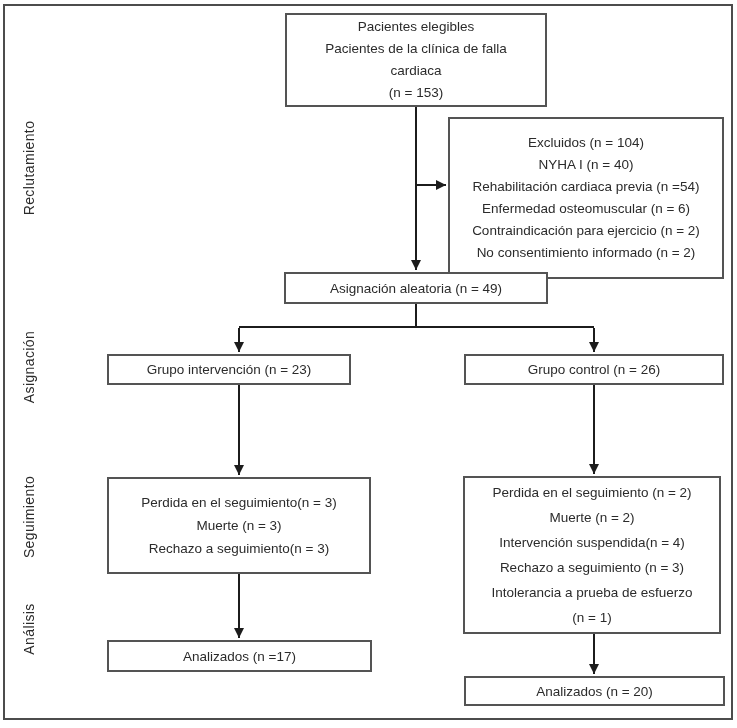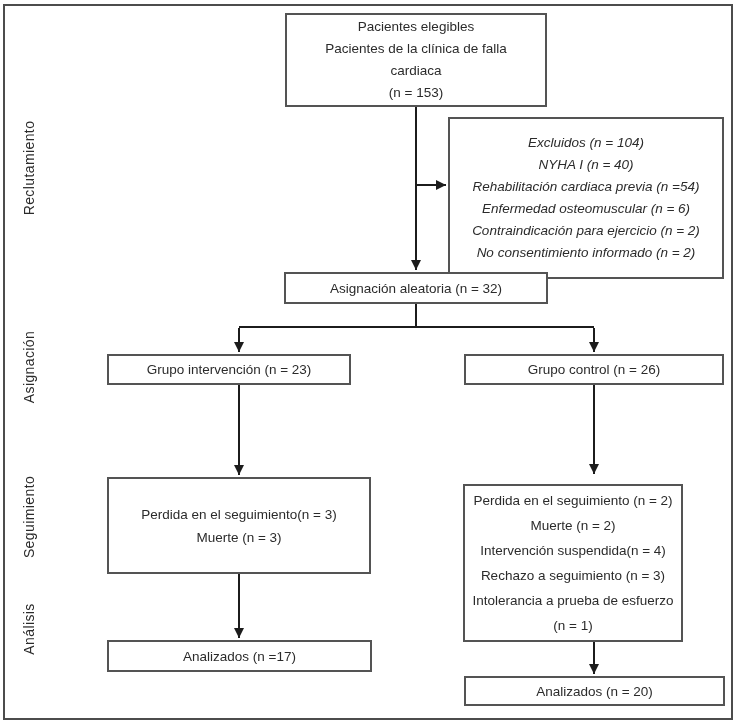--- a/index.html
+++ b/index.html
@@ -93,47 +93,48 @@
   <div class="stage" style="left:29px; top:517px;">Seguimiento</div>
   <div class="stage" style="left:29px; top:629px;">Análisis</div>
 
   <div class="box lh22" style="left:285px; top:13px; width:262px; height:94px;">
     <span class="bl">Pacientes elegibles</span>
     <span class="bl">Pacientes de la clínica de falla</span>
     <span class="bl">cardiaca</span>
     <span class="bl">(n = 153)</span>
   </div>
 
-  <div class="box lh22" style="left:448px; top:117px; width:276px; height:162px;font-style:italic;">
+  <div class="box lh22" style="left:448px; top:117px; width:276px; height:162px;">
     <span class="bl">Excluidos (n = 104)</span>
     <span class="bl">NYHA I (n = 40)</span>
     <span class="bl">Rehabilitación cardiaca previa (n =54)</span>
     <span class="bl">Enfermedad osteomuscular (n = 6)</span>
     <span class="bl">Contraindicación para ejercicio (n = 2)</span>
     <span class="bl">No consentimiento informado (n = 2)</span>
   </div>
 
   <div class="box" style="left:284px; top:272px; width:264px; height:32px;">
-    <span class="bl">Asignación aleatoria (n = 32)</span>
+    <span class="bl">Asignación aleatoria (n = 49)</span>
   </div>
 
   <div class="box" style="left:107px; top:354px; width:244px; height:31px;">
     <span class="bl">Grupo intervención (n = 23)</span>
   </div>
 
   <div class="box" style="left:464px; top:354px; width:260px; height:31px;">
     <span class="bl">Grupo control (n = 26)</span>
   </div>
 
   <div class="box lh23" style="left:107px; top:477px; width:264px; height:97px;text-align:right;">
     <span class="bl">Perdida en el seguimiento(n = 3)</span>
     <span class="bl">Muerte (n = 3)</span>
+    <span class="bl">Rechazo a seguimiento(n = 3)</span>
   </div>
 
-  <div class="box lh25" style="left:463px; top:476px; width:220px; height:158px;margin-top:8px;">
+  <div class="box lh25" style="left:463px; top:476px; width:258px; height:158px;">
     <span class="bl">Perdida en el seguimiento (n = 2)</span>
     <span class="bl">Muerte (n = 2)</span>
     <span class="bl">Intervención suspendida(n = 4)</span>
     <span class="bl">Rechazo a seguimiento (n = 3)</span>
     <span class="bl">Intolerancia a prueba de esfuerzo</span>
     <span class="bl">(n = 1)</span>
   </div>
 
   <div class="box" style="left:107px; top:640px; width:265px; height:32px;">
     <span class="bl">Analizados (n =17)</span>

